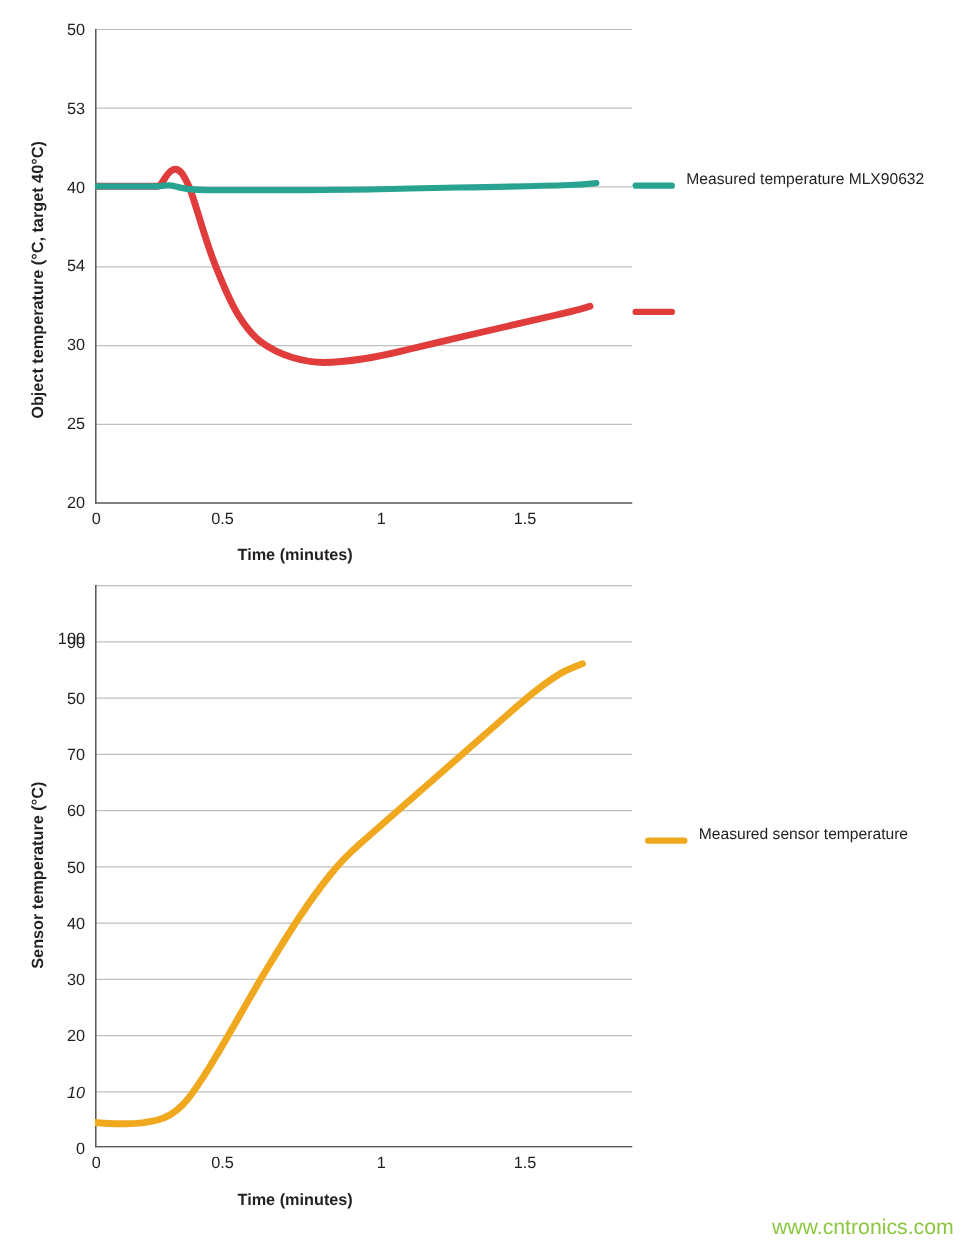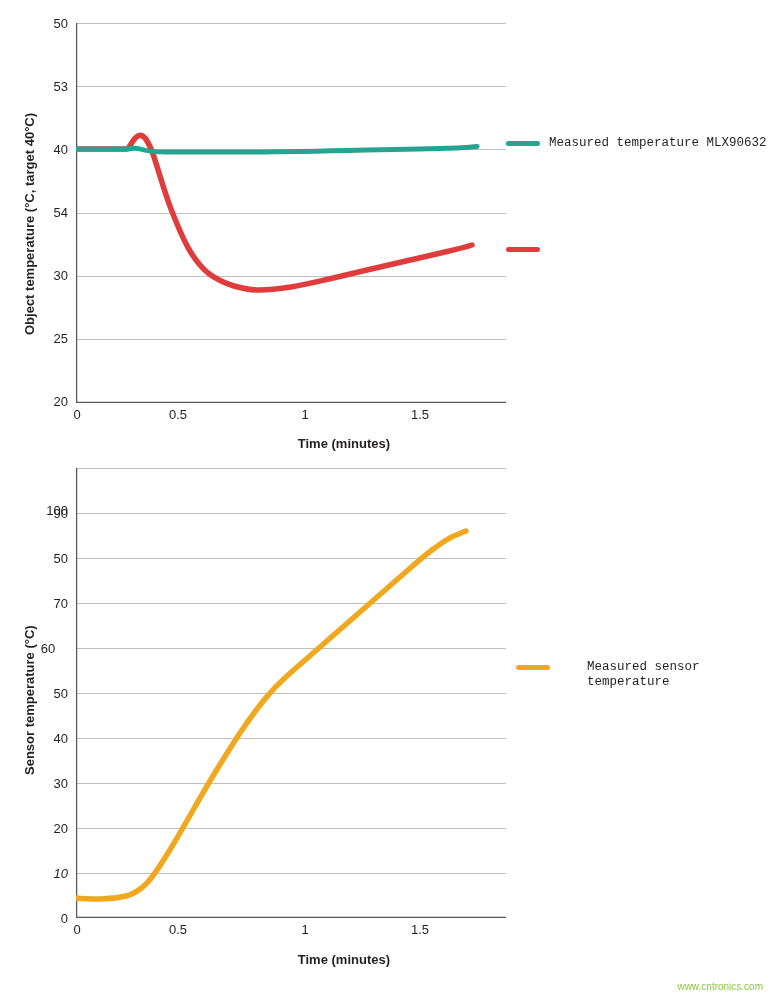--- a/index.html
+++ b/index.html
@@ -33,62 +33,61 @@
     color: #231f20;
     transform-origin: 0 0;
     transform: rotate(-90deg);
     white-space: nowrap;
   }
   .axis-title-x {
     position: absolute;
     font-size: 13px;
     font-weight: bold;
     color: #231f20;
-    text-align: right;
+    text-align: left;
     white-space: nowrap;
   }
   .ytick {
     position: absolute;
     font-size: 13px;
     color: #231f20;
     text-align: right;
     white-space: nowrap;
   }
   .xtick {
     position: absolute;
     font-size: 13px;
     color: #231f20;
     text-align: center;
     white-space: nowrap;
   }
   .legend-item {
     position: absolute;
     display: flex;
-    align-items: flex-start;
-    font-family: Liberation Mono, monospace;
+    align-items: flex-end;
   }
   .legend-swatch {
     width: 34px;
     height: 5px;
     border-radius: 3px;
     margin-top: 5px;
     flex: 0 0 auto;
   }
   .legend-label {
     font-size: 12.5px;
     line-height: 15px;
     color: #231f20;
     margin-left: 9px;
     max-width: 240px;
   }
   .watermark {
     position: absolute;
     right: 14px;
     bottom: 8px;
-    font-size: 10px;
+    font-size: 17px;
     color: #8cc63f;
     font-family: "Liberation Sans", sans-serif;
   }
   svg { display: block; }
 </style>
 </head>
 <body>
 
 <div class="figure" id="figure-top">
 
@@ -141,21 +140,21 @@
 </div>
 
 <div class="figure" id="figure-bottom">
 
   <div class="axis-title-y" style="left: 22px; top: 320px;">Sensor temperature (°C)</div>
 
   <div class="ytick" style="left: 28px; top: 20px; width: 40px; margin-top: 28px;">100</div>
   <div class="ytick" style="left: 28px; top: 51px; width: 40px;">90</div>
   <div class="ytick" style="left: 28px; top: 96px; width: 40px;">50</div>
   <div class="ytick" style="left: 28px; top: 141px; width: 40px; text-align: right;">70</div>
-  <div class="ytick" style="left: 28px; top: 186px; width: 40px; text-align: center;">60</div>
+  <div class="ytick" style="left: 28px; top: 186px; width: 40px;">60</div>
   <div class="ytick" style="left: 28px; top: 231px; width: 40px;">50</div>
   <div class="ytick" style="left: 28px; top: 276px; width: 40px;">40</div>
   <div class="ytick" style="left: 28px; top: 321px; width: 40px;">30</div>
   <div class="ytick" style="left: 28px; top: 366px; width: 40px;">20</div>
   <div class="ytick" style="left: 28px; top: 411px; width: 40px; font-style: italic;">10</div>
   <div class="ytick" style="left: 28px; top: 456px; width: 40px;">0</div>
 
   <div class="plot-wrap" style="left: 76px; top: 13px; width: 430px; height: 450px;">
     <svg width="430" height="450" viewBox="0 0 430 450">
       <g stroke="#bfbfbf" stroke-width="1">
@@ -177,20 +176,20 @@
     </svg>
   </div>
 
   <div class="xtick" style="left: 62px; top: 467px; width: 30px;">0</div>
   <div class="xtick" style="left: 163px; top: 467px; width: 30px;">0.5</div>
   <div class="xtick" style="left: 290px; top: 467px; width: 30px;">1</div>
   <div class="xtick" style="left: 405px; top: 467px; width: 30px;">1.5</div>
 
   <div class="axis-title-x" style="left: 190px; top: 497px; width: 200px;">Time (minutes)</div>
 
-  <div class="legend-item" style="left: 516px; top: 205px; width: 260px; gap: 28px;">
+  <div class="legend-item" style="left: 516px; top: 205px; width: 260px;">
     <span class="legend-swatch" style="background:#f0a81e;"></span>
     <span class="legend-label">Measured sensor temperature</span>
   </div>
 
   <div class="watermark">www.cntronics.com</div>
 
 </div>
 
 </body></html>

